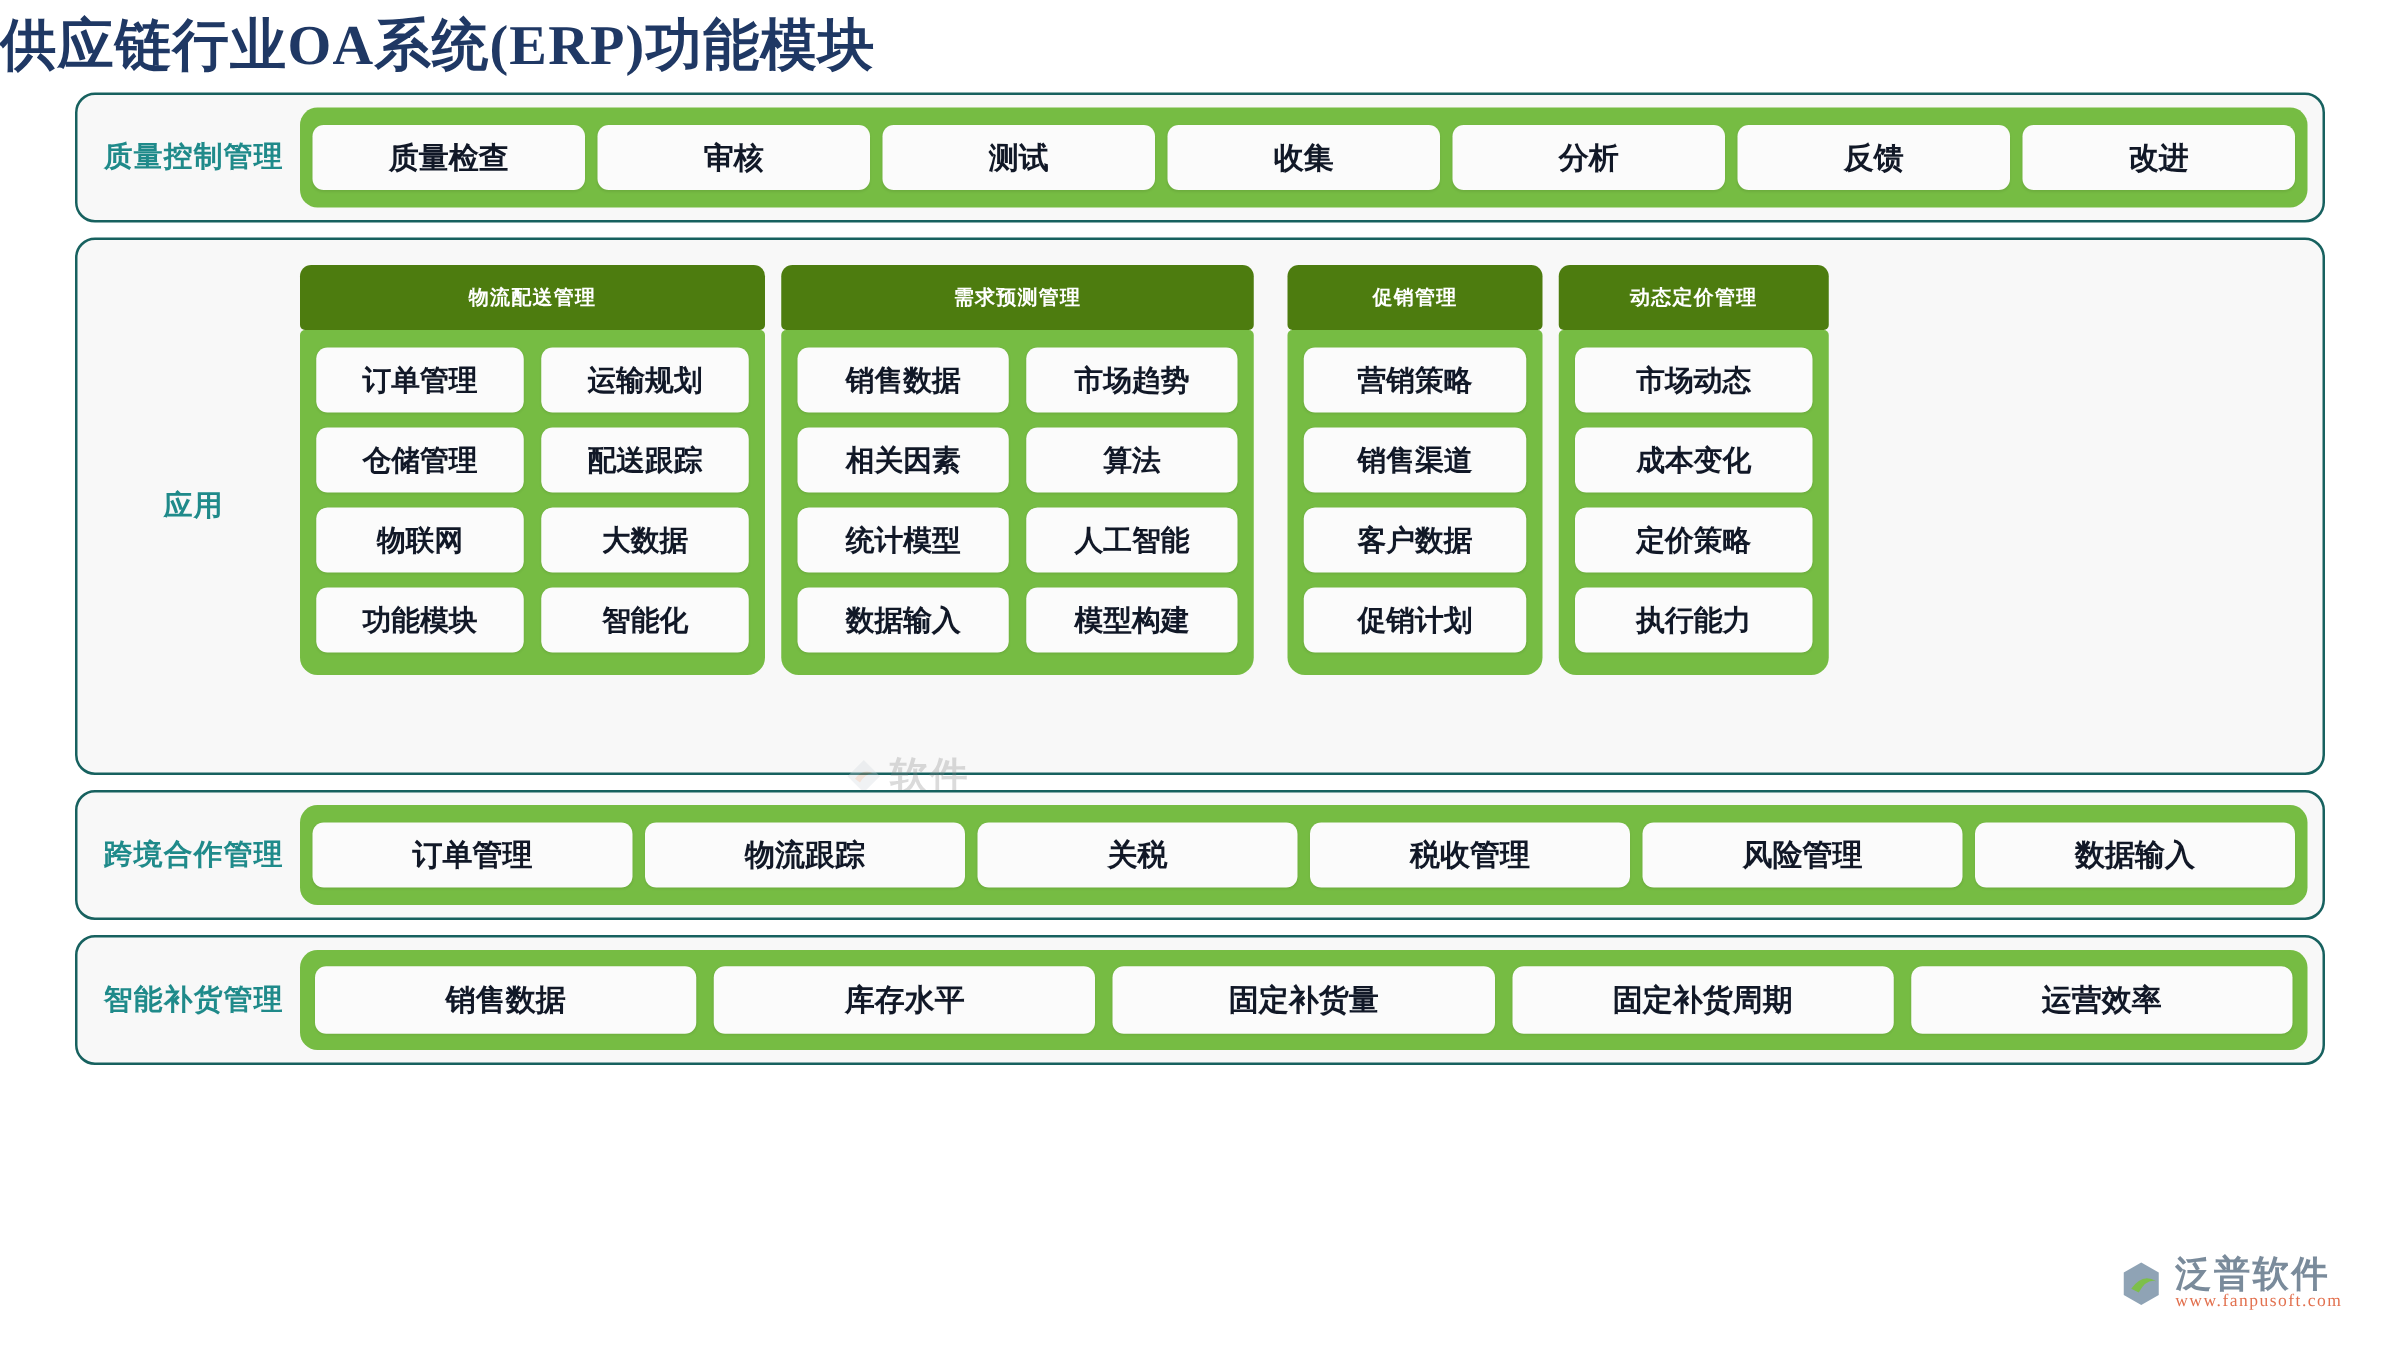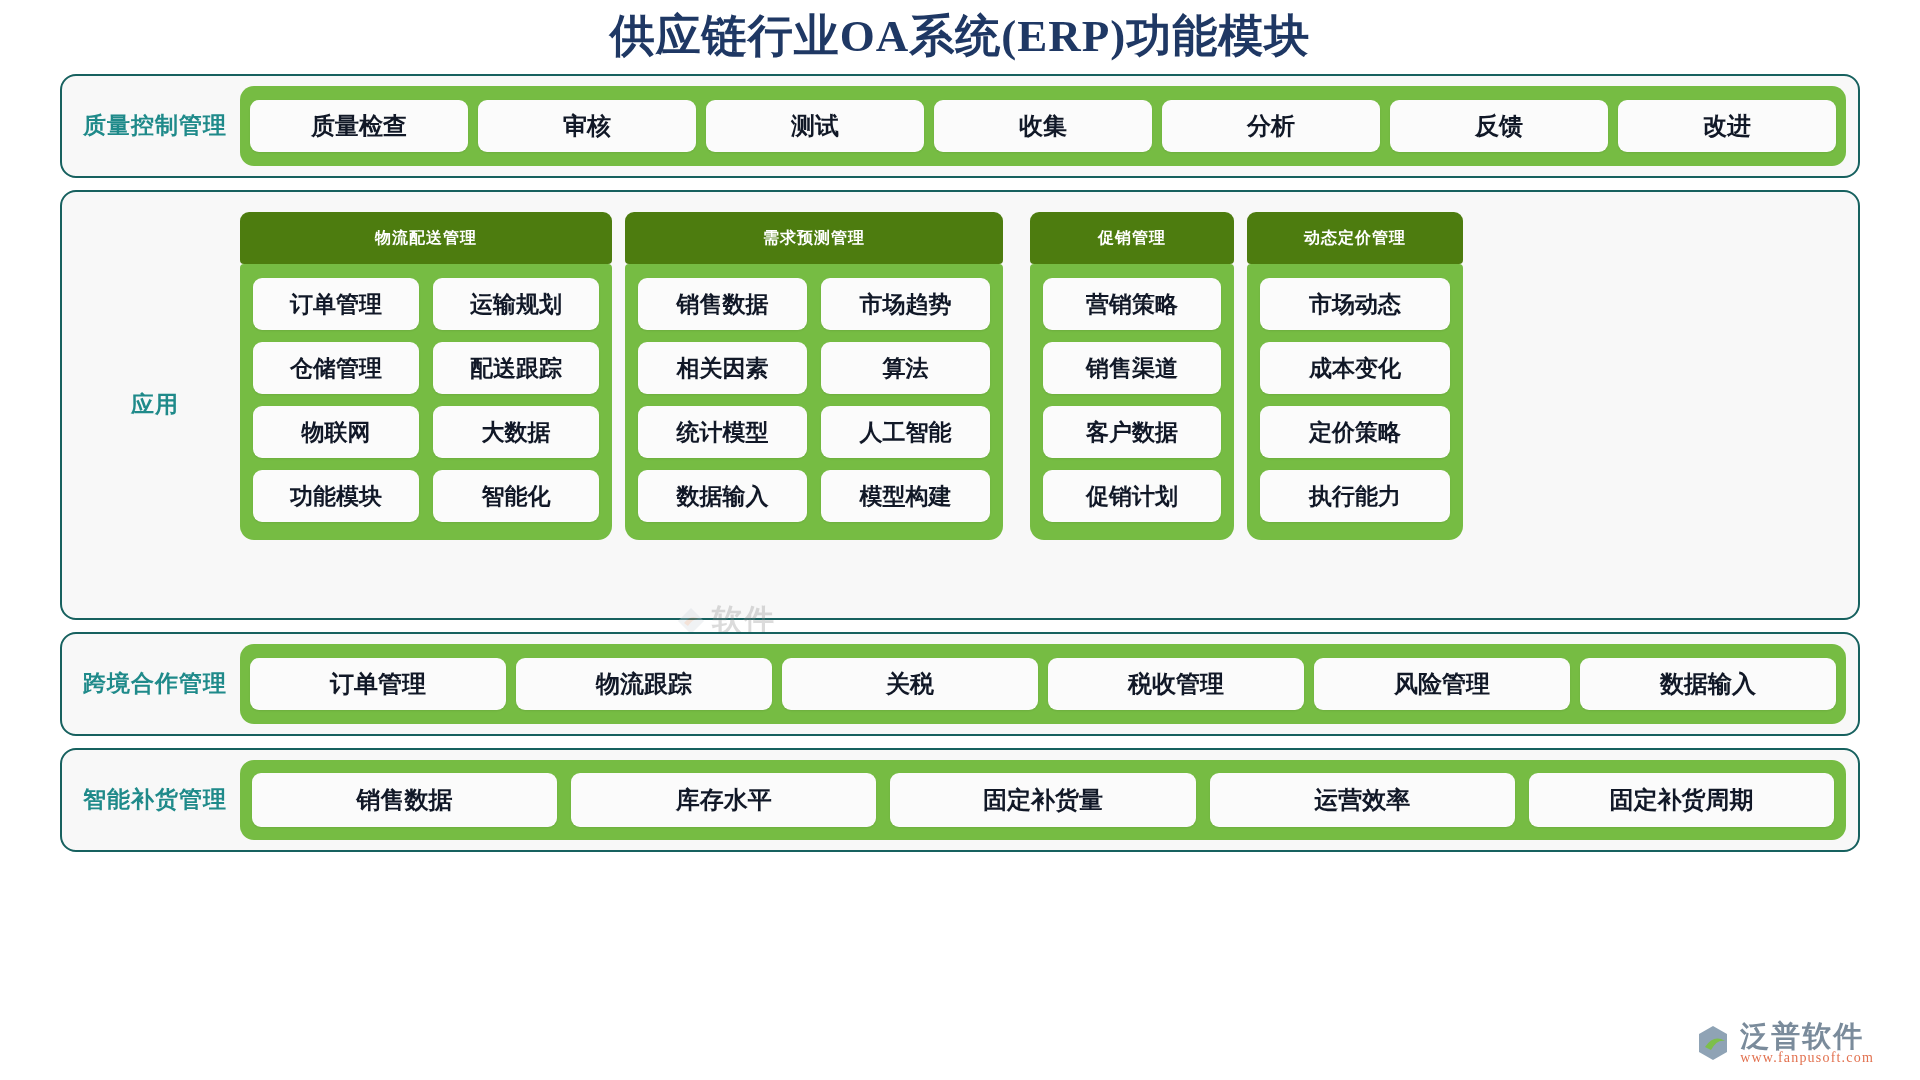--- a/index.html
+++ b/index.html
@@ -12,21 +12,20 @@
   .page {
     position: relative;
     width: 1920px; height: 1080px;
     background: #ffffff;
   }
 
   
   .title {
     position: absolute;
     top: 6px; left: 0; width: 1920px;
-    text-align: center;
     font-size: 45px;
     font-weight: bold;
     letter-spacing: 1px;
     color: #1f3864;
     font-family: "Liberation Serif", "DejaVu Serif", serif;
   }
 
   
   .panel {
     position: absolute;
@@ -162,21 +161,21 @@
     font-size: 30px; font-weight: bold; color: #8a8a8a;
     letter-spacing: 2px;
   }
   .watermark .wm-sub {
     font-size: 12px; color: #c08a6a; letter-spacing: 2px; margin-top: 2px;
   }
 
   
   .footer-logo {
     position: absolute;
-    right: 46px; bottom: 14px;
+    right: 46px; bottom: 30px;
     display: flex; align-items: center; gap: 8px;
   }
   .logo-mark {
     width: 38px; height: 38px;
     position: relative;
   }
   .logo-texts { display: flex; flex-direction: column; line-height: 1.05; }
   .logo-name {
     font-size: 29px; font-weight: bold; color: #7a8b9b;
     letter-spacing: 2px;
@@ -284,22 +283,22 @@
       <div class="chip">数据输入</div>
     </div>
   </div>
 
   <div class="panel" id="row-replenish">
     <div class="panel-label">智能补货管理</div>
     <div class="green-strip">
       <div class="chip">销售数据</div>
       <div class="chip">库存水平</div>
       <div class="chip">固定补货量</div>
+      <div class="chip">固定补货周期</div>
       <div class="chip">运营效率</div>
-      <div class="chip">固定补货周期</div>
     </div>
   </div>
 
   <div class="footer-logo">
     <div class="logo-mark">
       <svg width="38" height="38" viewBox="0 0 38 38">
         <path d="M19 2 L33 10 L33 28 L19 36 L5 28 L5 10 Z" fill="#8fa3b5"></path>
         <path d="M11 23 q9 -13 20 -6 q-8 -2 -14 9 z" fill="#7dbf4a"></path>
       </svg>
     </div>

